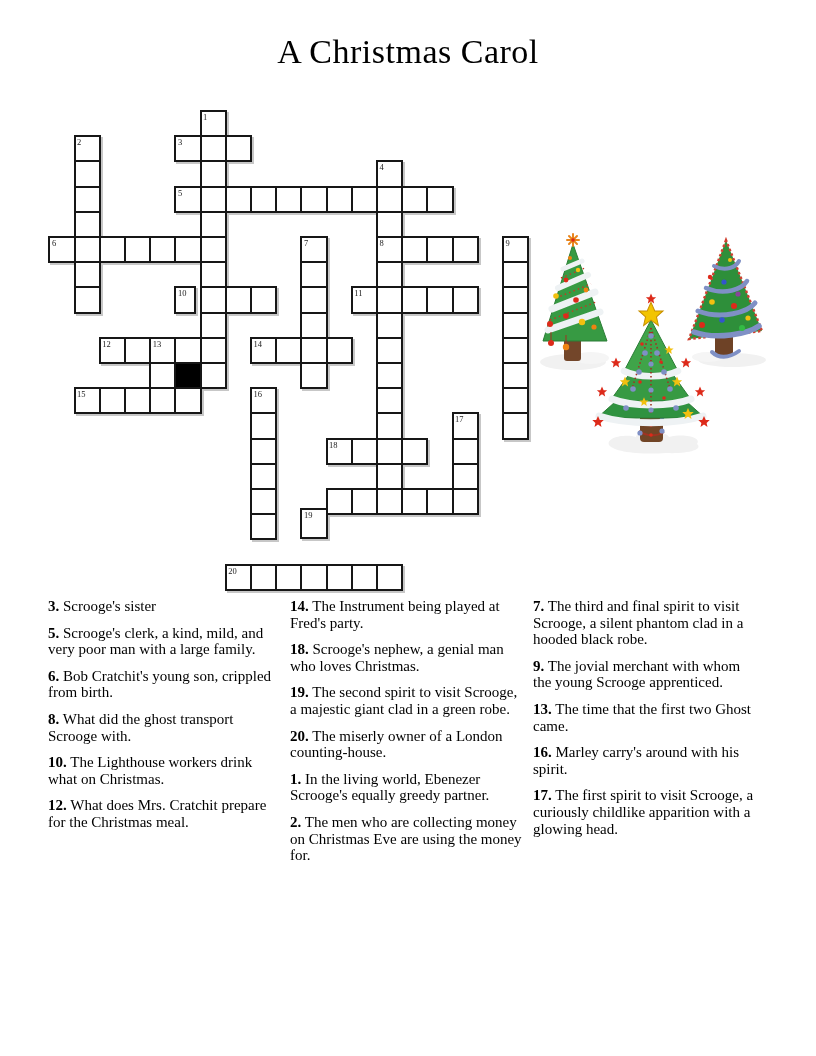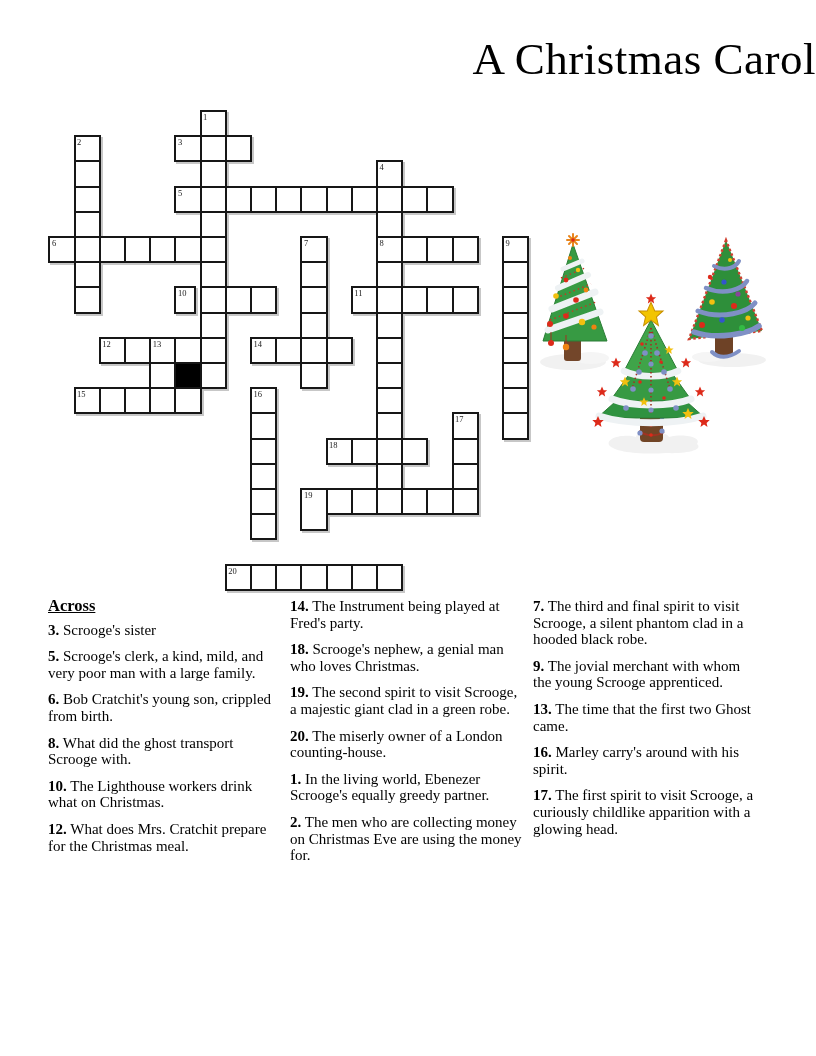--- a/index.html
+++ b/index.html
@@ -2,21 +2,21 @@
 <html><head>
 <meta charset="utf-8">
 <style>
   html,body { margin:0; padding:0; background:#ffffff; }
   .page {
     position:relative; width:816px; height:1056px; background:#ffffff;
     font-family:"Liberation Serif", serif; color:#000; overflow:hidden;
   }
   .title {
     position:absolute; top:33px; left:0; width:100%;
-    text-align:right; font-size:45px; font-weight:400; letter-spacing:0.5px;
+    text-align:center; font-size:34px; font-weight:400; letter-spacing:0.5px;
   }
   
   #grid { position:absolute; left:0; top:0; }
   .cell {
     position:absolute; box-sizing:border-box;
     border:2px solid #171717; background:#ffffff;
     box-shadow:2px 2px 0 #c7c7c7;
   }
   .cell.black { background:#000000; }
   .cellnum {
@@ -167,21 +167,21 @@
         <span class="cellnum">18</span>
       </div>
       <div class="cell" style="left: 350.8px; top: 437.6px; width: 27.2px; height: 27.2px;"></div>
       <div class="cell" style="left: 376px; top: 437.6px; width: 27.2px; height: 27.2px;"></div>
       <div class="cell" style="left: 401.2px; top: 437.6px; width: 27.2px; height: 27.2px;"></div>
       <div class="cell" style="left: 451.6px; top: 437.6px; width: 27.2px; height: 27.2px;"></div>
       <div class="cell" style="left: 250px; top: 462.8px; width: 27.2px; height: 27.2px;"></div>
       <div class="cell" style="left: 376px; top: 462.8px; width: 27.2px; height: 27.2px;"></div>
       <div class="cell" style="left: 451.6px; top: 462.8px; width: 27.2px; height: 27.2px;"></div>
       <div class="cell" style="left: 250px; top: 488px; width: 27.2px; height: 27.2px;"></div>
-      <div class="cell" style="left: 300.4px; top: 488px; width: 27.2px; height: 43px;">
+      <div class="cell" style="left: 300.4px; top: 508px; width: 27.2px; height: 31px;">
         <span class="cellnum">19</span>
       </div>
       <div class="cell" style="left: 325.6px; top: 488px; width: 27.2px; height: 27.2px;"></div>
       <div class="cell" style="left: 350.8px; top: 488px; width: 27.2px; height: 27.2px;"></div>
       <div class="cell" style="left: 376px; top: 488px; width: 27.2px; height: 27.2px;"></div>
       <div class="cell" style="left: 401.2px; top: 488px; width: 27.2px; height: 27.2px;"></div>
       <div class="cell" style="left: 426.4px; top: 488px; width: 27.2px; height: 27.2px;"></div>
       <div class="cell" style="left: 451.6px; top: 488px; width: 27.2px; height: 27.2px;"></div>
       <div class="cell" style="left: 250px; top: 513.2px; width: 27.2px; height: 27.2px;"></div>
       <div class="cell" style="left: 224.8px; top: 563.6px; width: 27.2px; height: 27.2px;">
@@ -301,21 +301,20 @@
         <use href="#st5" transform="translate(168,190) scale(1)" fill="#dd2a1a"></use>
         <use href="#st5" transform="translate(152,182) scale(1)" fill="#f2c010"></use>
         <use href="#st5" transform="translate(115,83) scale(2.1)" fill="#f2c400" stroke="#c89000" stroke-width="0.5"></use>
         <use href="#st5" transform="translate(115,67) scale(0.9)" fill="#dd2a1a"></use>
       </g>
     </svg>
   </div>
 
   <div id="clues">
     <div class="clue-col" style="left:48px;  width:226px;">
-        <div class="clue-header">Across</div>
         <div class="clue"><b>3.</b><span> Scrooge's sister</span></div>
         <div class="clue"><b>5.</b><span> Scrooge's clerk, a kind, mild, and very poor man with a large family.</span></div>
         <div class="clue"><b>6.</b><span> Bob Cratchit's young son, crippled from birth.</span></div>
         <div class="clue"><b>8.</b><span> What did the ghost transport Scrooge with.</span></div>
         <div class="clue"><b>10.</b><span> The Lighthouse workers drink what on Christmas.</span></div>
         <div class="clue"><b>12.</b><span> What does Mrs. Cratchit prepare for the Christmas meal.</span></div>
       </div>
     <div class="clue-col" style="left:290px; width:233px;">
         <div class="clue"><b>14.</b><span> The Instrument being played at Fred's party.</span></div>
         <div class="clue"><b>18.</b><span> Scrooge's nephew, a genial man who loves Christmas.</span></div>

